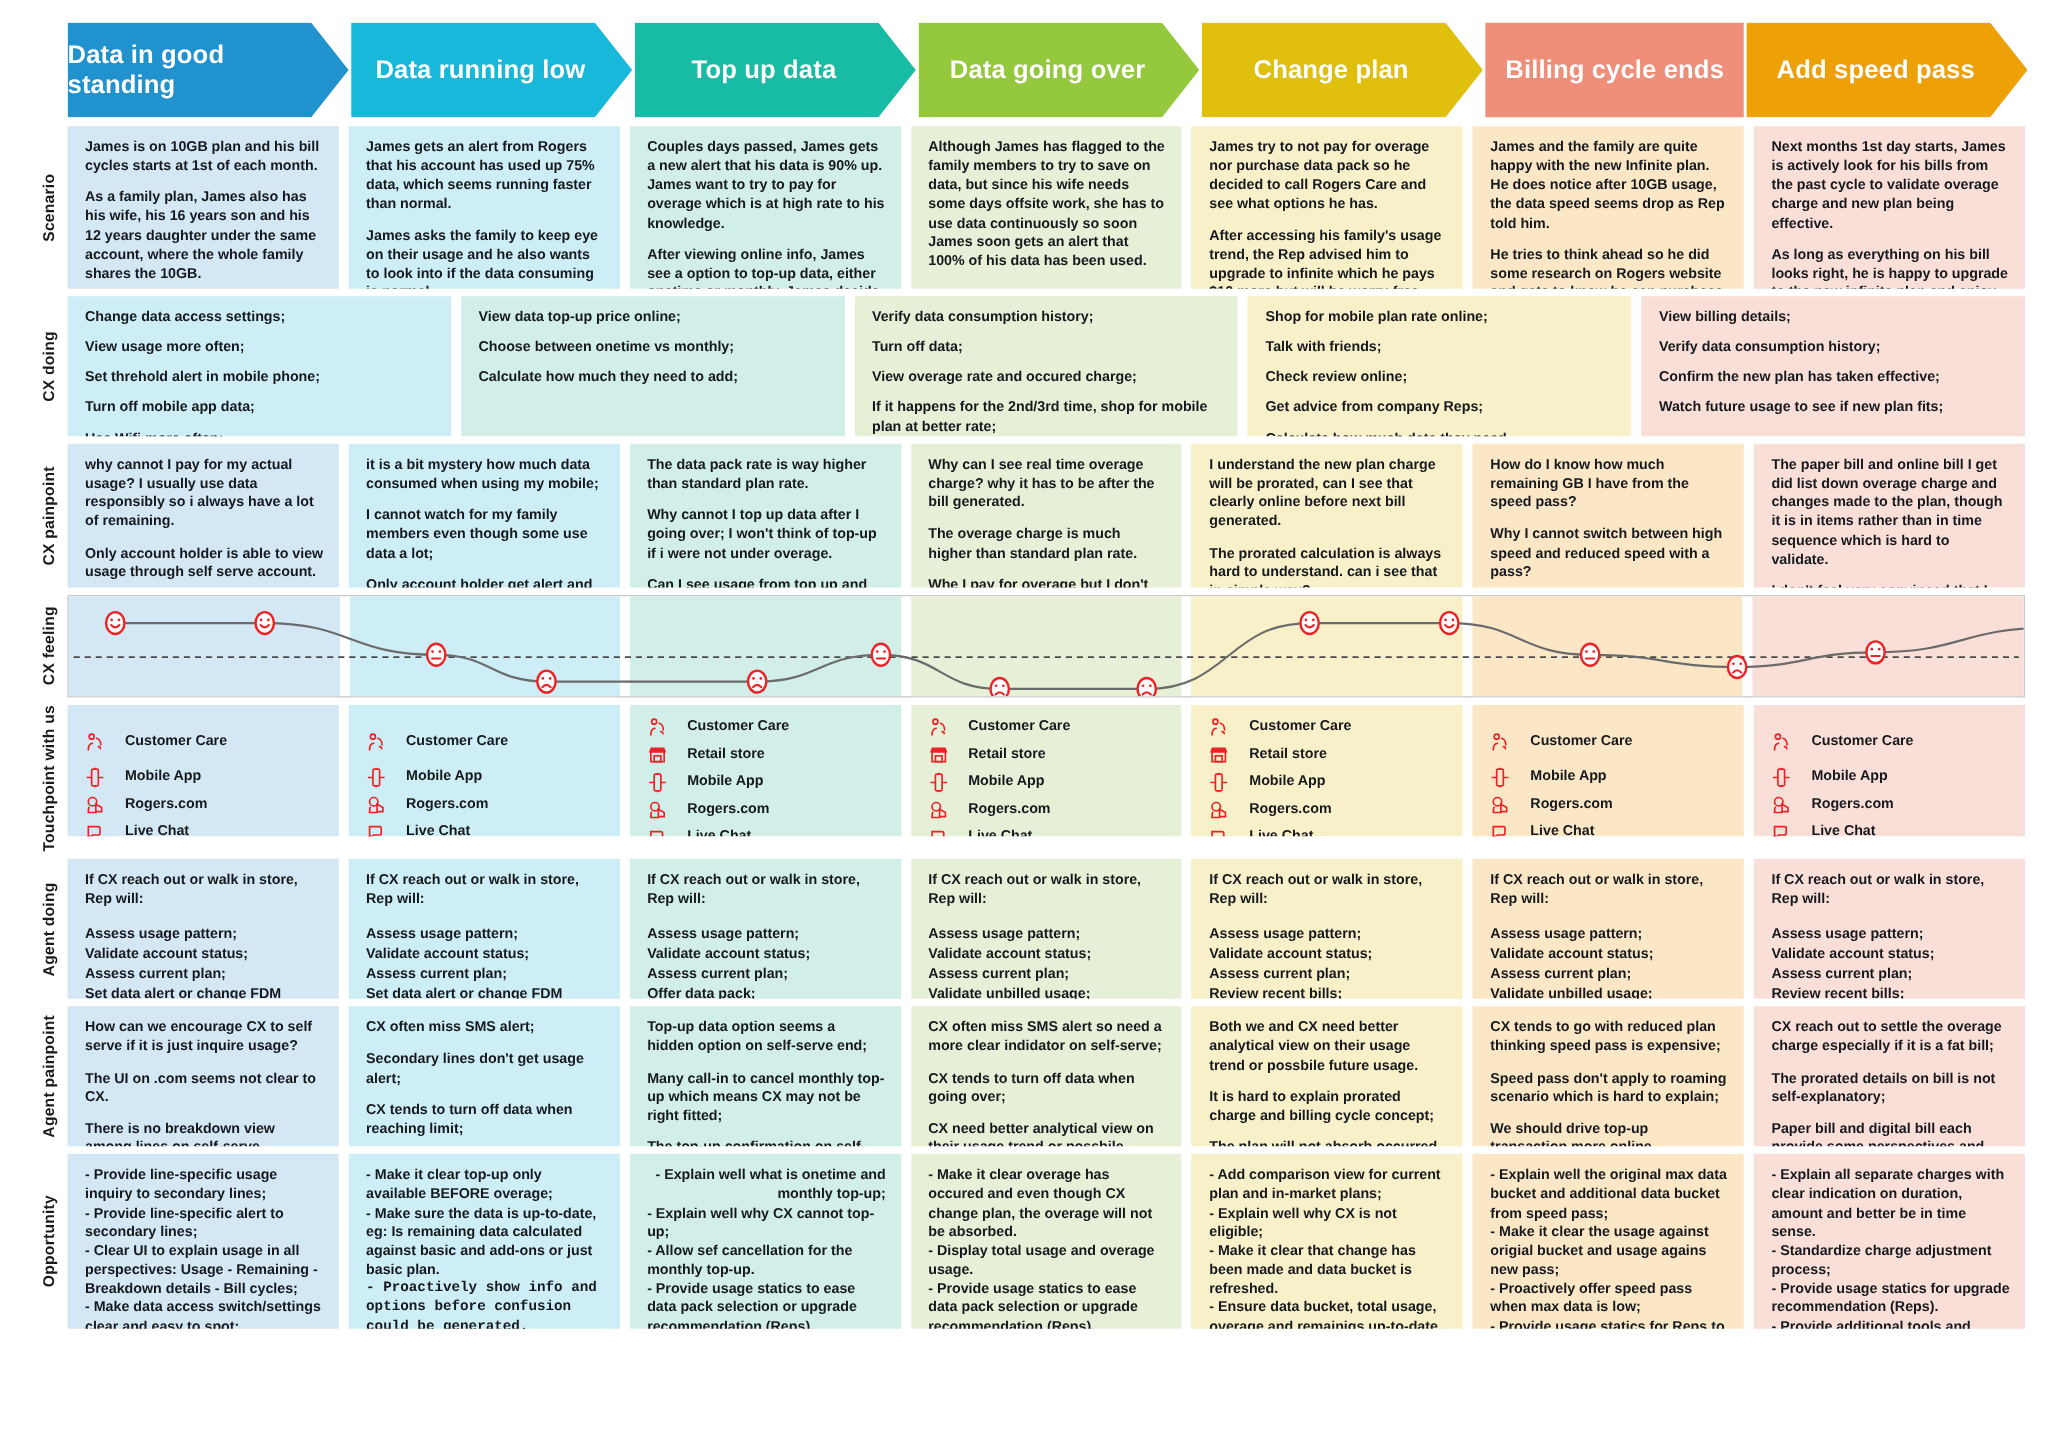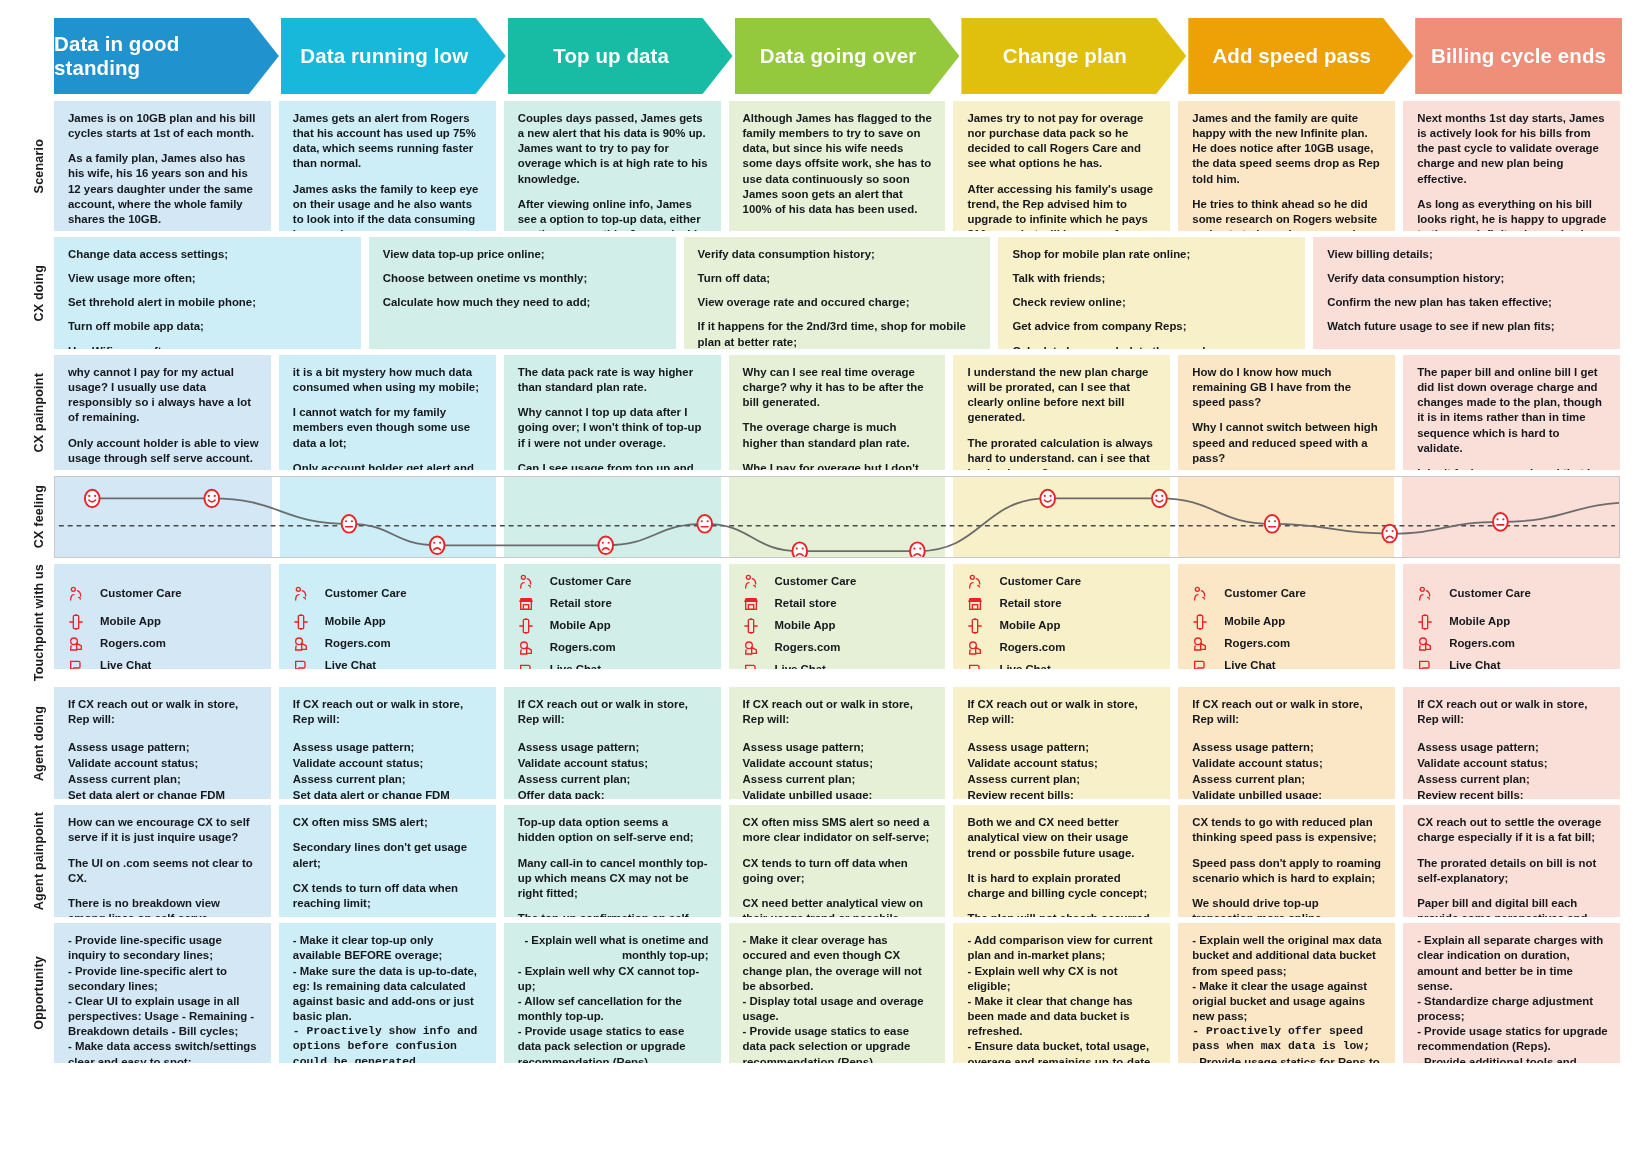--- a/index.html
+++ b/index.html
@@ -81,25 +81,25 @@
         </div>
         <div class="stage" style="background: rgb(24, 187, 164);">
           <span>Top up data</span>
         </div>
         <div class="stage" style="background: rgb(149, 201, 61);">
           <span>Data going over</span>
         </div>
         <div class="stage" style="background: rgb(224, 192, 13);">
           <span>Change plan</span>
         </div>
+        <div class="stage last" style="background: rgb(239, 142, 121);">
+          <span>Billing cycle ends</span>
+        </div>
         <div class="stage" style="background: rgb(238, 160, 7);">
           <span>Add speed pass</span>
-        </div>
-        <div class="stage last" style="background: rgb(239, 142, 121);">
-          <span>Billing cycle ends</span>
         </div>
       </div>
   </div>
 
   <div class="row">
     <div class="rowlabel">
         <span>Scenario</span>
       </div>
     <div class="cells" id="cells-scenario">
         <div class="cell" style="background: rgb(211, 231, 245); height: 130px;">
@@ -707,21 +707,21 @@
         </div>
         <div class="cell" style="background: rgb(248, 240, 201); height: 140px;">
           <p class="opp" style="margin: 0px;">- Add comparison view for current plan and in-market plans;</p>
           <p class="opp" style="margin: 0px;">- Explain well why CX is not eligible;</p>
           <p class="opp" style="margin: 0px;">- Make it clear that change has been made and data bucket is refreshed.</p>
           <p class="opp" style="margin: 0px;">- Ensure data bucket, total usage, overage and remainigs up-to-date.</p>
         </div>
         <div class="cell" style="background: rgb(251, 231, 198); height: 140px;">
           <p class="opp" style="margin: 0px;">- Explain well the original max data bucket and additional data bucket from speed pass;</p>
           <p class="opp" style="margin: 0px;">- Make it clear the usage against origial bucket and usage agains new pass;</p>
-          <p class="opp" style="margin: 0px; font-family: Liberation Mono, monospace;">- Proactively offer speed pass when max data is low;</p>
+          <p class="opp" style="margin: 0px;">- Proactively offer speed pass when max data is low;</p>
           <p class="opp" style="margin: 0px;">- Provide usage statics for Reps to assess the case.</p>
         </div>
         <div class="cell" style="background: rgb(250, 223, 216); height: 140px;">
           <p class="opp" style="margin: 0px;">- Explain all separate charges with clear indication on duration, amount and better be in time sense.</p>
           <p class="opp" style="margin: 0px;">- Standardize charge adjustment process;</p>
           <p class="opp" style="margin: 0px;">- Provide usage statics for upgrade recommendation (Reps).</p>
           <p class="opp" style="margin: 0px;">- Provide additional tools and insights for Reps to better assess the case.</p>
         </div>
       </div>
   </div>

